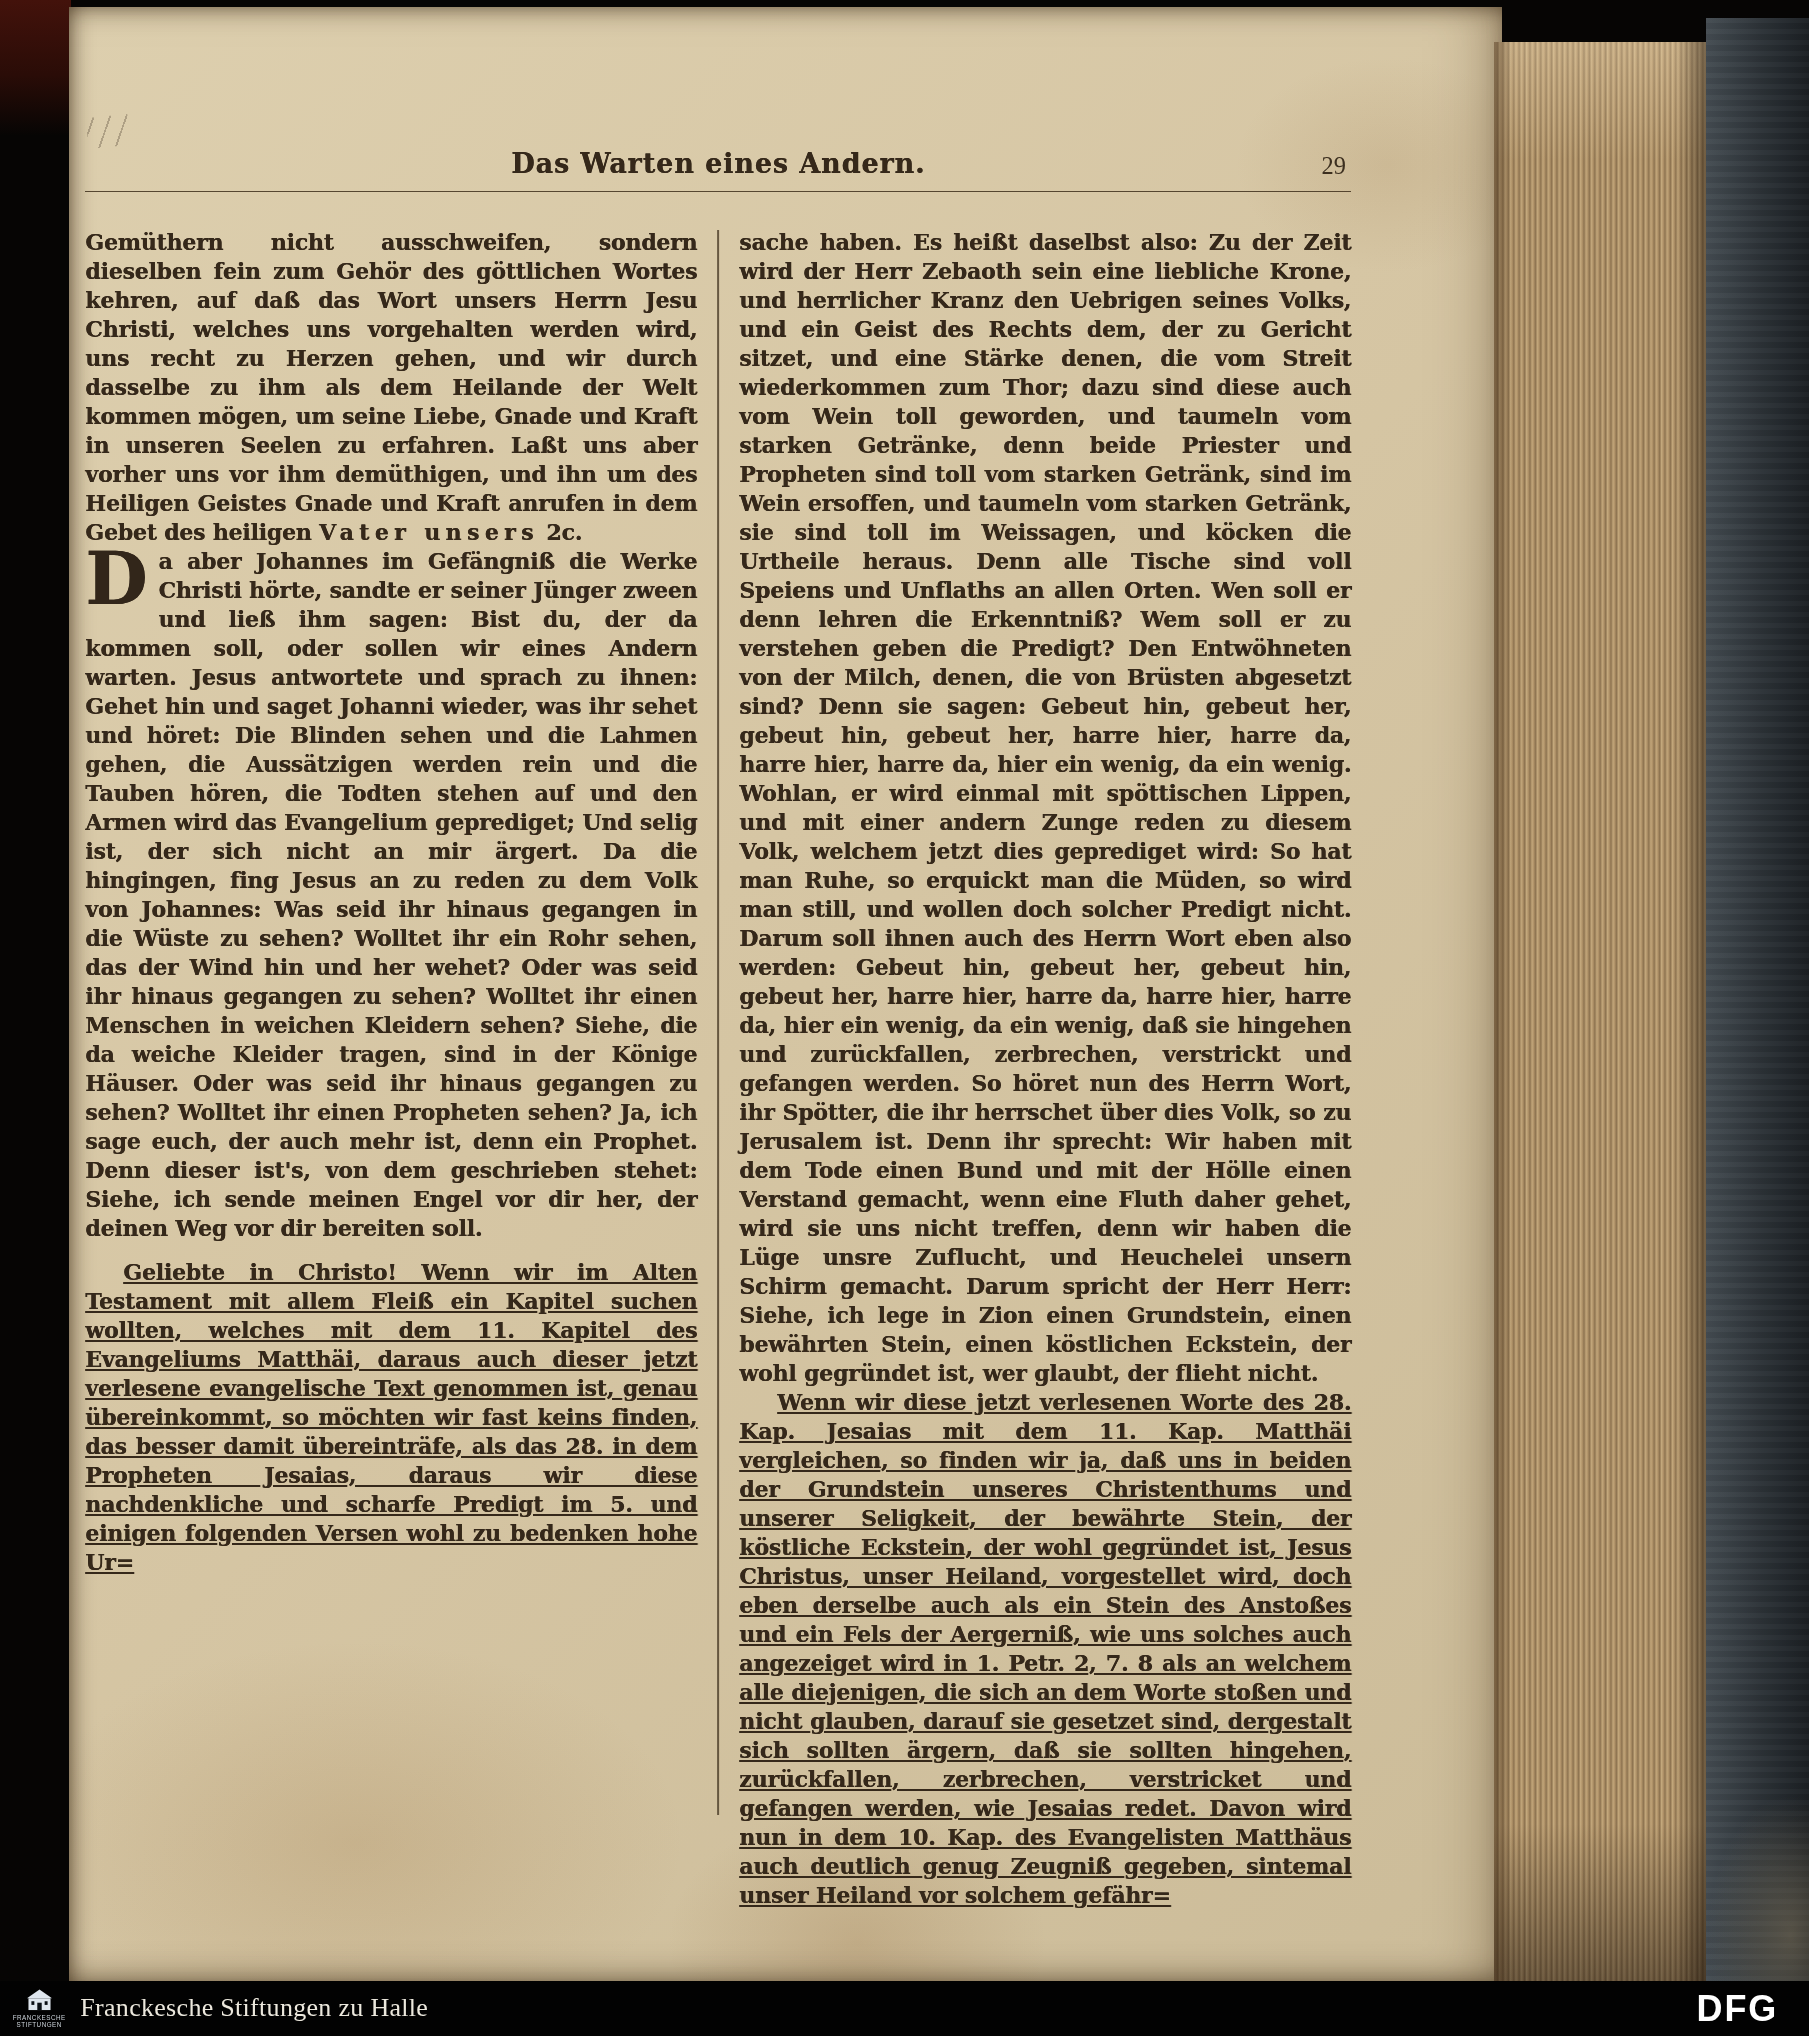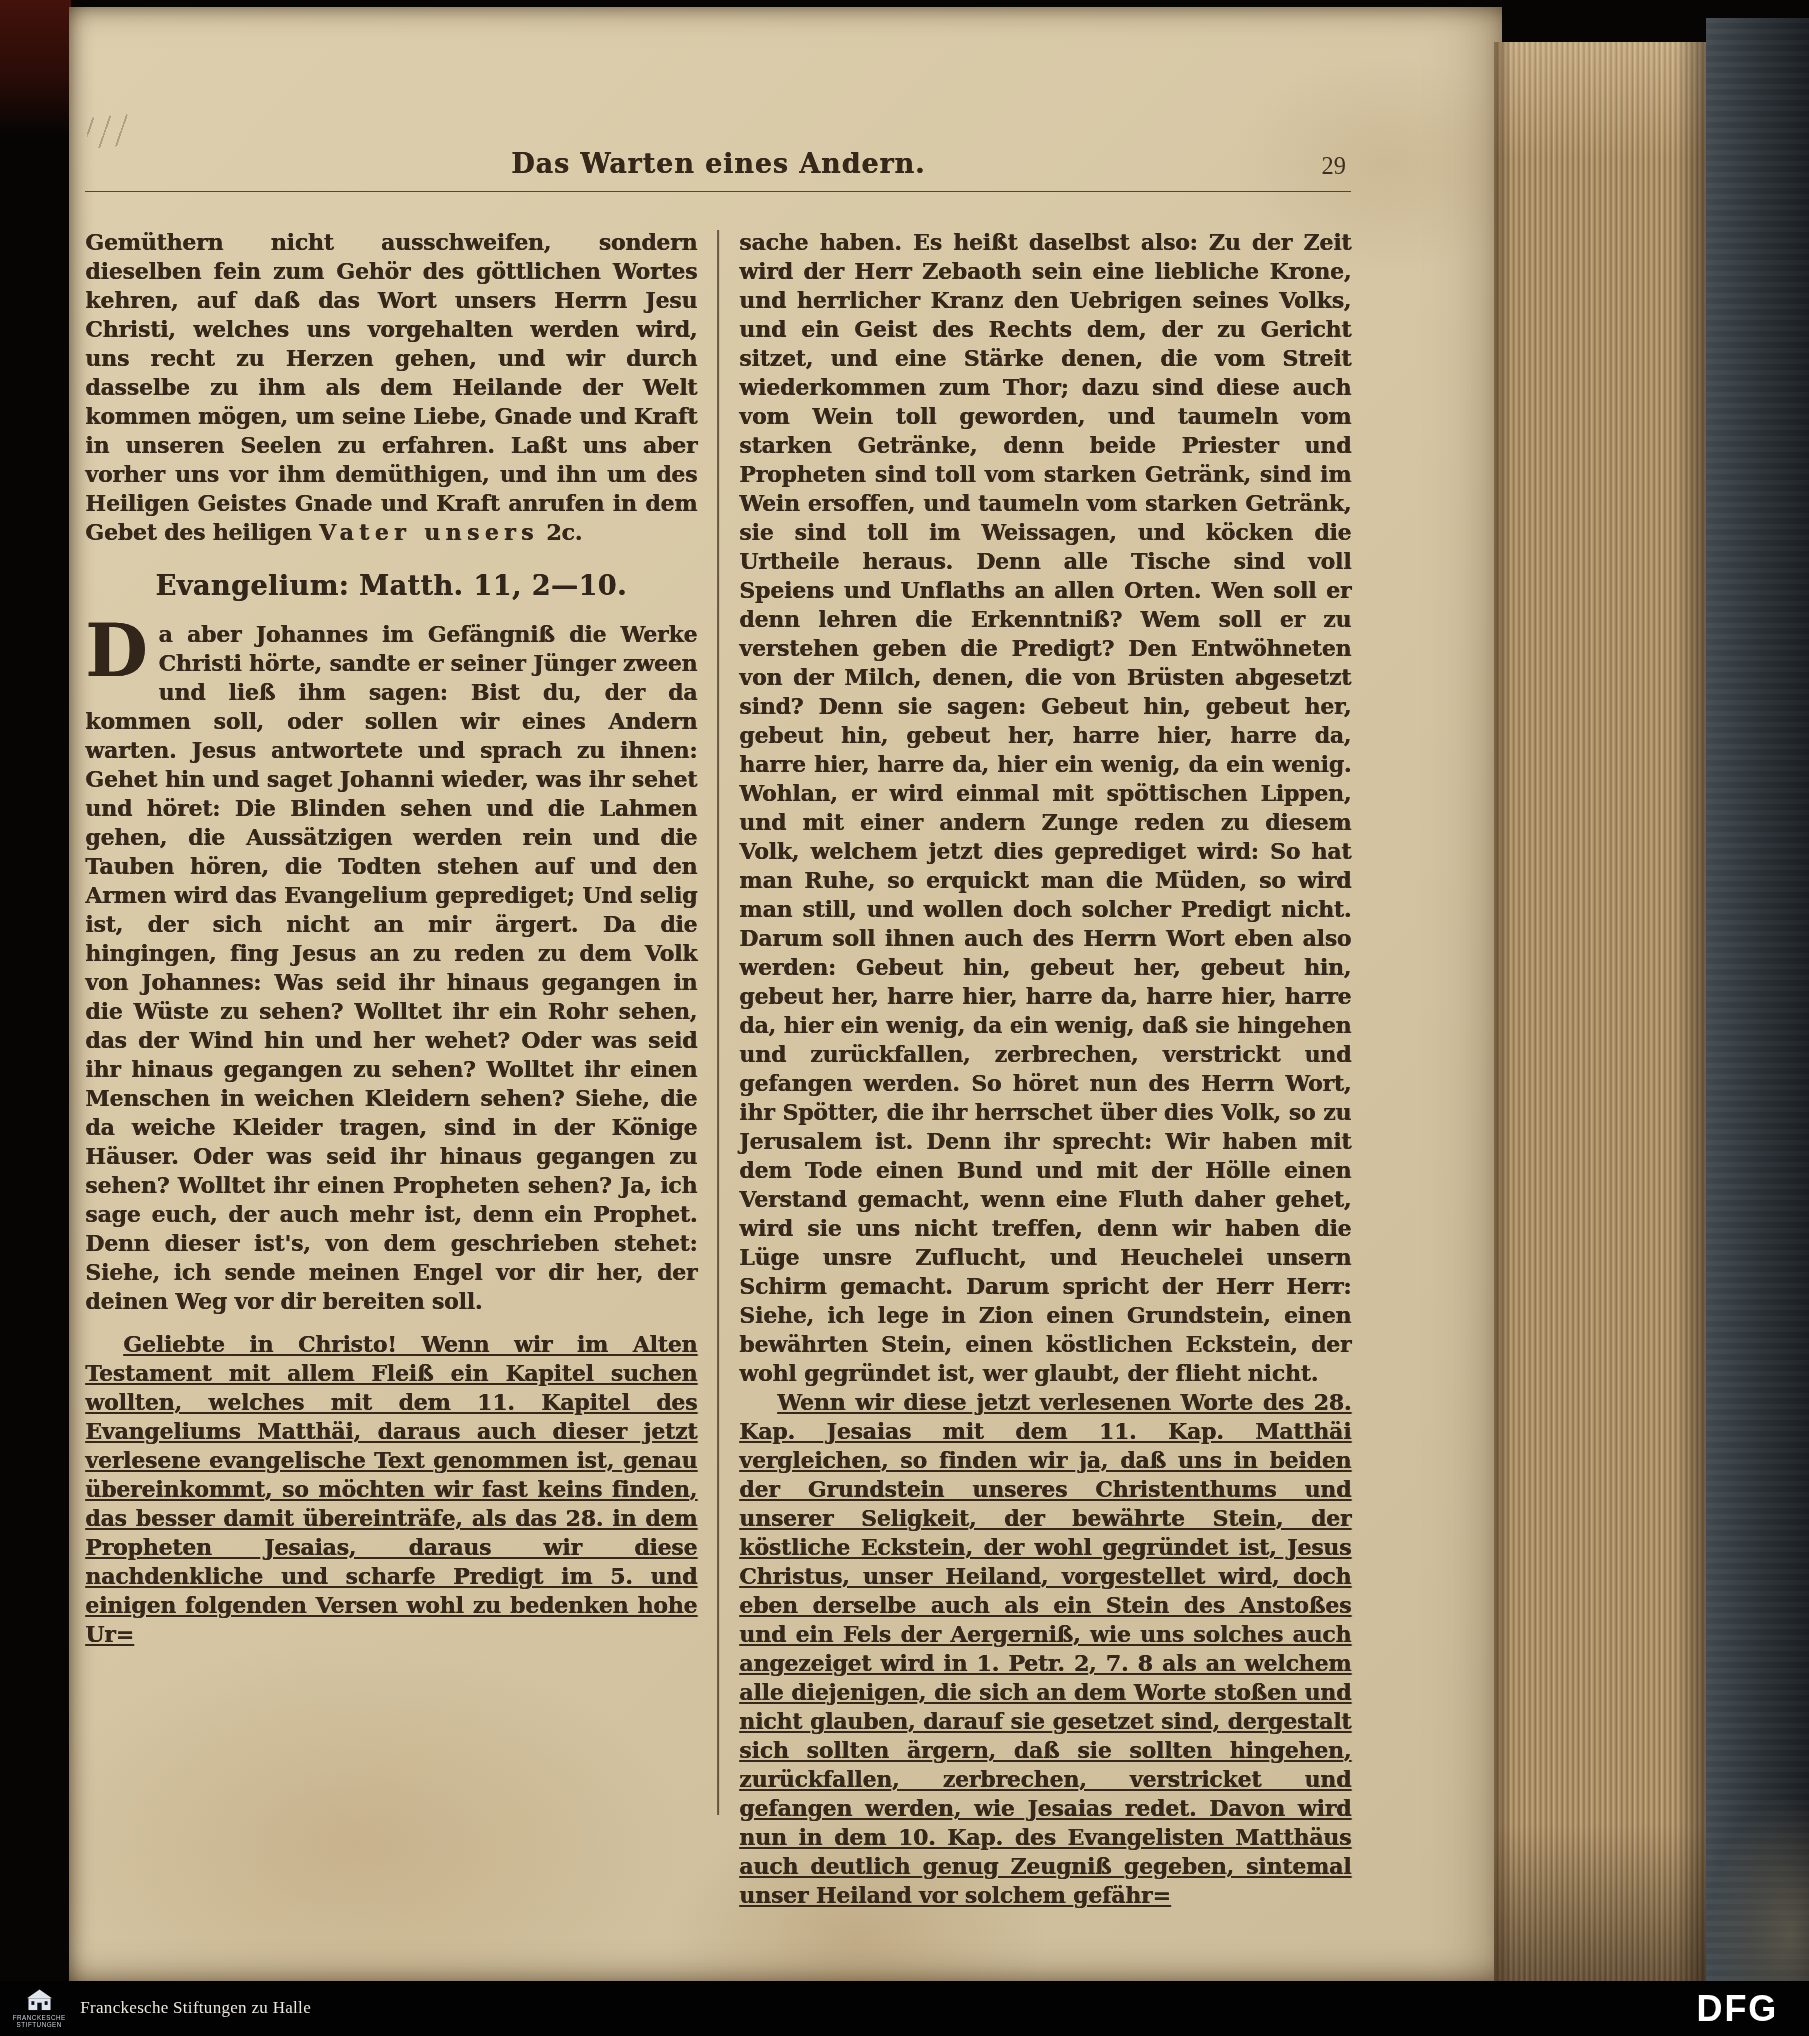--- a/index.html
+++ b/index.html
@@ -85,21 +85,21 @@
     display:flex; align-items:center;
   }
   .logo-block { display:flex; align-items:center; gap:14.5px; margin-left:12.7px; }
   .logo-emblem { display:flex; flex-direction:column; align-items:center; gap:0.9px; }
   .logo-caption { display:flex; flex-direction:column; align-items:center; }
   .logo-caption span {
     font-family:"Liberation Sans", sans-serif; font-size:6.3px; line-height:7.2px;
     letter-spacing:0.5px; color:#cfd6dd;
   }
   .inst-label {
-    color:#ece8dd; font-family:"Liberation Serif", serif; font-size:17px; letter-spacing:0.3px;
+    color:#ece8dd; font-family:"Liberation Serif", serif; font-size:26px; letter-spacing:0.3px;
   }
   .dfg {
     margin-left:auto; margin-right:31px; color:#ffffff; font-weight:bold;
     font-family:Liberation Sans, sans-serif; font-size:36px; letter-spacing:1.8px;
   }
 </style>
 </head>
 <body>
 
 <div class="scene">
@@ -114,21 +114,20 @@
         <span class="page-number">29</span>
       </div>
       <div class="header-rule"></div>
 
       <div class="columns">
         <div class="col-divider"></div>
 
         <div class="col">
           <p class="para"><span>Gemüthern nicht ausschweifen, sondern dieselben fein zum Gehör des göttlichen Wortes kehren, auf daß das Wort unsers Herrn Jesu Christi, welches uns vorgehalten werden wird, uns recht zu Herzen gehen, und wir durch dasselbe zu ihm als dem Heilande der Welt kommen mögen, um seine Liebe, Gnade und Kraft in unseren Seelen zu erfahren. Laßt uns aber vorher uns vor ihm demüthigen, und ihn um des Heiligen Geistes Gnade und Kraft anrufen in dem Gebet des heiligen </span><span class="spaced">Vater unsers</span><span> 2c.</span></p>
 
-          <h2 class="section-heading">Evangelium: Matth. 11, 2—10.</h2>
 
           <p class="para"><span class="dropcap">D</span><span>a aber Johannes im Gefängniß die Werke Christi hörte, sandte er seiner Jünger zween und ließ ihm sagen: Bist du, der da kommen soll, oder sollen wir eines Andern warten. Jesus antwortete und sprach zu ihnen: Gehet hin und saget Johanni wieder, was ihr sehet und höret: Die Blinden sehen und die Lahmen gehen, die Aussätzigen werden rein und die Tauben hören, die Todten stehen auf und den Armen wird das Evangelium geprediget; Und selig ist, der sich nicht an mir ärgert. Da die hingingen, fing Jesus an zu reden zu dem Volk von Johannes: Was seid ihr hinaus gegangen in die Wüste zu sehen? Wolltet ihr ein Rohr sehen, das der Wind hin und her wehet? Oder was seid ihr hinaus gegangen zu sehen? Wolltet ihr einen Menschen in weichen Kleidern sehen? Siehe, die da weiche Kleider tragen, sind in der Könige Häuser. Oder was seid ihr hinaus gegangen zu sehen? Wolltet ihr einen Propheten sehen? Ja, ich sage euch, der auch mehr ist, denn ein Prophet. Denn dieser ist's, von dem geschrieben stehet: Siehe, ich sende meinen Engel vor dir her, der deinen Weg vor dir bereiten soll.</span></p>
 
           <p class="para indent sermon-start">Geliebte in Christo! Wenn wir im Alten Testament mit allem Fleiß ein Kapitel suchen wollten, welches mit dem 11. Kapitel des Evangeliums Matthäi, daraus auch dieser jetzt verlesene evangelische Text genommen ist, genau übereinkommt, so möchten wir fast keins finden, das besser damit übereinträfe, als das 28. in dem Propheten Jesaias, daraus wir diese nachdenkliche und scharfe Predigt im 5. und einigen folgenden Versen wohl zu bedenken hohe Ur=</p>
         </div>
 
         <div class="col">
           <p class="para">sache haben. Es heißt daselbst also: Zu der Zeit wird der Herr Zebaoth sein eine liebliche Krone, und herrlicher Kranz den Uebrigen seines Volks, und ein Geist des Rechts dem, der zu Gericht sitzet, und eine Stärke denen, die vom Streit wiederkommen zum Thor; dazu sind diese auch vom Wein toll geworden, und taumeln vom starken Getränke, denn beide Priester und Propheten sind toll vom starken Getränk, sind im Wein ersoffen, und taumeln vom starken Getränk, sie sind toll im Weissagen, und köcken die Urtheile heraus. Denn alle Tische sind voll Speiens und Unflaths an allen Orten. Wen soll er denn lehren die Erkenntniß? Wem soll er zu verstehen geben die Predigt? Den Entwöhneten von der Milch, denen, die von Brüsten abgesetzt sind? Denn sie sagen: Gebeut hin, gebeut her, gebeut hin, gebeut her, harre hier, harre da, harre hier, harre da, hier ein wenig, da ein wenig. Wohlan, er wird einmal mit spöttischen Lippen, und mit einer andern Zunge reden zu diesem Volk, welchem jetzt dies geprediget wird: So hat man Ruhe, so erquickt man die Müden, so wird man still, und wollen doch solcher Predigt nicht. Darum soll ihnen auch des Herrn Wort eben also werden: Gebeut hin, gebeut her, gebeut hin, gebeut her, harre hier, harre da, harre hier, harre da, hier ein wenig, da ein wenig, daß sie hingehen und zurückfallen, zerbrechen, verstrickt und gefangen werden. So höret nun des Herrn Wort, ihr Spötter, die ihr herrschet über dies Volk, so zu Jerusalem ist. Denn ihr sprecht: Wir haben mit dem Tode einen Bund und mit der Hölle einen Verstand gemacht, wenn eine Fluth daher gehet, wird sie uns nicht treffen, denn wir haben die Lüge unsre Zuflucht, und Heuchelei unsern Schirm gemacht. Darum spricht der Herr Herr: Siehe, ich lege in Zion einen Grundstein, einen bewährten Stein, einen köstlichen Eckstein, der wohl gegründet ist, wer glaubt, der flieht nicht.</p>
           <p class="para indent">Wenn wir diese jetzt verlesenen Worte des 28. Kap. Jesaias mit dem 11. Kap. Matthäi vergleichen, so finden wir ja, daß uns in beiden der Grundstein unseres Christenthums und unserer Seligkeit, der bewährte Stein, der köstliche Eckstein, der wohl gegründet ist, Jesus Christus, unser Heiland, vorgestellet wird, doch eben derselbe auch als ein Stein des Anstoßes und ein Fels der Aergerniß, wie uns solches auch angezeiget wird in 1. Petr. 2, 7. 8 als an welchem alle diejenigen, die sich an dem Worte stoßen und nicht glauben, darauf sie gesetzet sind, dergestalt sich sollten ärgern, daß sie sollten hingehen, zurückfallen, zerbrechen, verstricket und gefangen werden, wie Jesaias redet. Davon wird nun in dem 10. Kap. des Evangelisten Matthäus auch deutlich genug Zeugniß gegeben, sintemal unser Heiland vor solchem gefähr=</p>
         </div>

